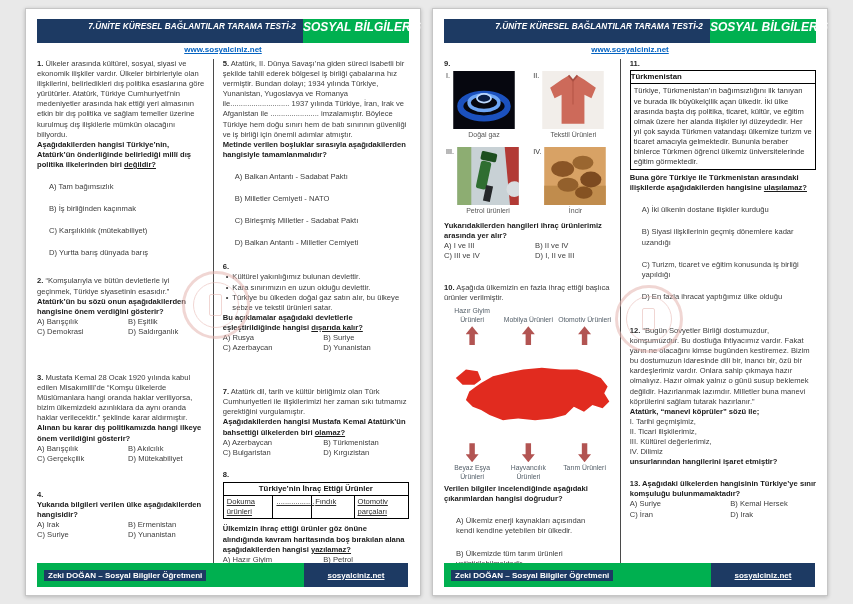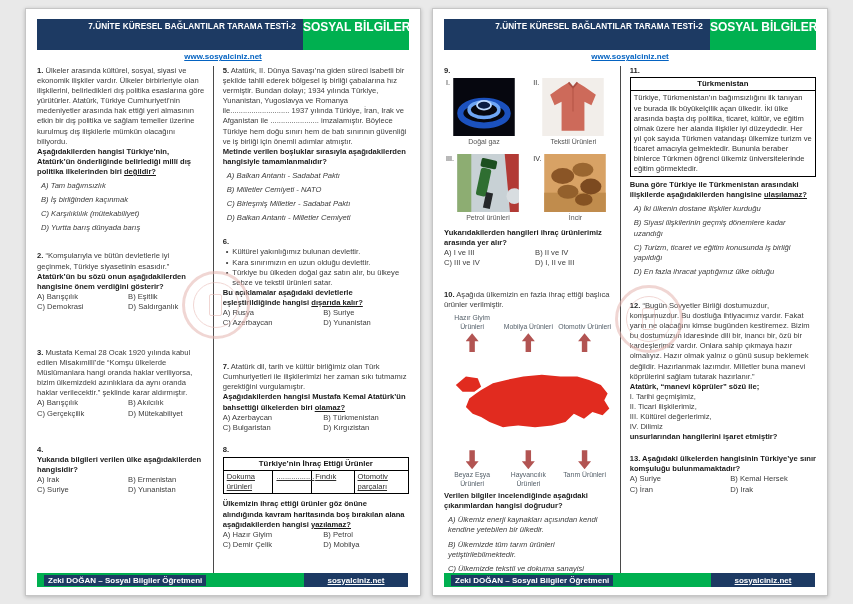--- a/index.html
+++ b/index.html
@@ -12,21 +12,21 @@
   .page{
     position:absolute;top:8px;width:396px;height:588px;
     background:#fff;border:1px solid #c6c6c6;
     box-shadow:0 1px 4px rgba(0,0,0,.22);
     box-sizing:border-box;padding:10px 11px 0 11px;
   }
   #page-left{left:25px;}
   #page-right{left:432px;}
 
   
-  .band{display:flex;height:31px;}
+  .band{display:flex;height:24px;font-style:italic;}
   .band-title{
     flex:1;background:#1d3a63;color:#fff;font-weight:bold;
     font-size:8.2px;line-height:16px;text-align:right;padding-right:7px;
     letter-spacing:.1px;white-space:nowrap;overflow:hidden;
   }
   .band-badge{
     width:106px;background:#00b050;color:#fff;font-weight:bold;
     font-size:12px;line-height:16px;text-align:center;white-space:nowrap;
   }
   .site-link{text-align:center;margin:2px 0 3px 0;font-size:8px;font-weight:bold;height:11px;}
@@ -37,36 +37,36 @@
   .col{box-sizing:border-box;overflow:hidden;}
   .col1{width:47.5%;padding-right:7px;border-right:1px solid #4a4a4a;}
   .col2{width:52.5%;padding-left:9px;}
 
   
   .q{font-size:7.6px;line-height:1.33;color:#3c3c3c;margin-bottom:18px;}
   .q p{margin:0;}
   .qnum{font-weight:bold;color:#1e1e1e;}
   .ask{font-weight:bold;color:#1c1c1c;}
   .u{text-decoration:underline;}
-  .opts1 div{margin:4px;font-style:italic;}
+  .opts1 div{margin:12px;}
   .opts2{display:grid;grid-template-columns:54% 46%;}
   .bullets .b{display:flex;}
   .bullets .b::before{content:"\2022";margin:0 4px 0 3px;color:#3c3c3c;}
 
   
   .tbl{border:1.5px solid #000;margin:2px 0 5px 0;color:#2e2e2e;}
   .tbl-title{font-weight:bold;text-align:center;font-size:7.8px;color:#141414;
     border-bottom:1.5px solid #000;padding:1px 0;}
   .tbl-row{display:grid;grid-template-columns:27% 21% 23% 29%;text-decoration:underline;}
   .tbl-row div{padding:1px 3px;border-right:1px solid #000;min-height:17px;}
   .tbl-row div:last-child{border-right:none;}
 
   
   .infobox{border:1.2px solid #000;margin:1px 0 3px 0;color:#343434;}
-  .infobox-title{font-weight:bold;text-align:center;font-size:7.8px;color:#101010;
+  .infobox-title{font-weight:bold;font-size:7.8px;color:#101010;
     border-bottom:1.2px solid #000;padding:1px 0;}
   .infobox-body{padding:2px 3px;}
 
   
   .imggrid{display:grid;grid-template-columns:1fr 1fr;gap:8px 8px;margin:2px 0 5px 2px;}
   .imgitem{display:flex;}
   .roman{font-size:7.2px;color:#333;margin-right:3px;}
   .imgitem figure{margin:0;text-align:center;}
   .imgitem svg{width:62px;height:58px;display:block;}
   .imgitem figcaption{font-size:7px;color:#555;margin-top:1px;}
@@ -77,21 +77,21 @@
   .dgrid.bottom{align-items:start;}
   .dlabel{font-size:6.8px;color:#55606a;line-height:1.25;}
   .darr{display:flex;justify-content:center;margin:2px 0;}
   .arrow-up{width:13px;height:19px;background:#b25452;
     clip-path:polygon(50% 0,100% 42%,71% 42%,71% 100%,29% 100%,29% 42%,0 42%);}
   .arrow-down{width:13px;height:19px;background:#b25452;
     clip-path:polygon(50% 100%,100% 58%,71% 58%,71% 0,29% 0,29% 58%,0 58%);}
   .mapwrap svg{width:100%;height:94px;display:block;}
 
   
-  .pfooter{position:absolute;left:11px;right:12px;bottom:8px;height:14px;display:flex;}
+  .pfooter{position:absolute;left:11px;right:12px;bottom:8px;height:24px;display:flex;}
   .pf-green{flex:1;background:#00b050;display:flex;align-items:center;overflow:hidden;}
   .pf-green span{color:#fff;font-weight:bold;font-size:8px;background:#1d3a63;
     padding:1px 4px;margin-left:7px;white-space:nowrap;}
   .pf-navy{width:104px;background:#1d3a63;display:flex;align-items:center;justify-content:center;}
   .pf-navy a{color:#fff;font-size:8px;font-weight:bold;text-decoration:underline;}
 
   
   .wm{position:absolute;width:62px;height:62px;border-radius:50%;
     border:3px solid #e5b5b0;opacity:.55;z-index:5;pointer-events:none;}
   .wm .in{position:absolute;left:8px;top:8px;right:8px;bottom:8px;border-radius:50%;
@@ -140,20 +140,21 @@
         <div class="opts2">
           <div>A) Barışçılık</div>
           <div>B) Eşitlik</div>
           <div>C) Demokrasi</div>
           <div>D) Saldırganlık</div>
         </div>
       </div>
 
       <div class="q mg3">
         <p><span class="qnum">3.</span> <span>Mustafa Kemal 28 Ocak 1920 yılında kabul edilen Misakımillî’de “Komşu ülkelerde Müslümanlara hangi oranda haklar veriliyorsa, bizim ülkemizdeki azınlıklara da aynı oranda haklar verilecektir.” şeklinde karar aldırmıştır.</span></p>
+        <p class="ask">Alınan bu karar dış politikamızda hangi ilkeye önem verildiğini gösterir?</p>
         <div class="opts2">
           <div>A) Barışçılık</div>
           <div>B) Akılcılık</div>
           <div>C) Gerçekçilik</div>
           <div>D) Mütekabiliyet</div>
         </div>
       </div>
 
       <div class="q">
         <p class="qnum">4.</p>

